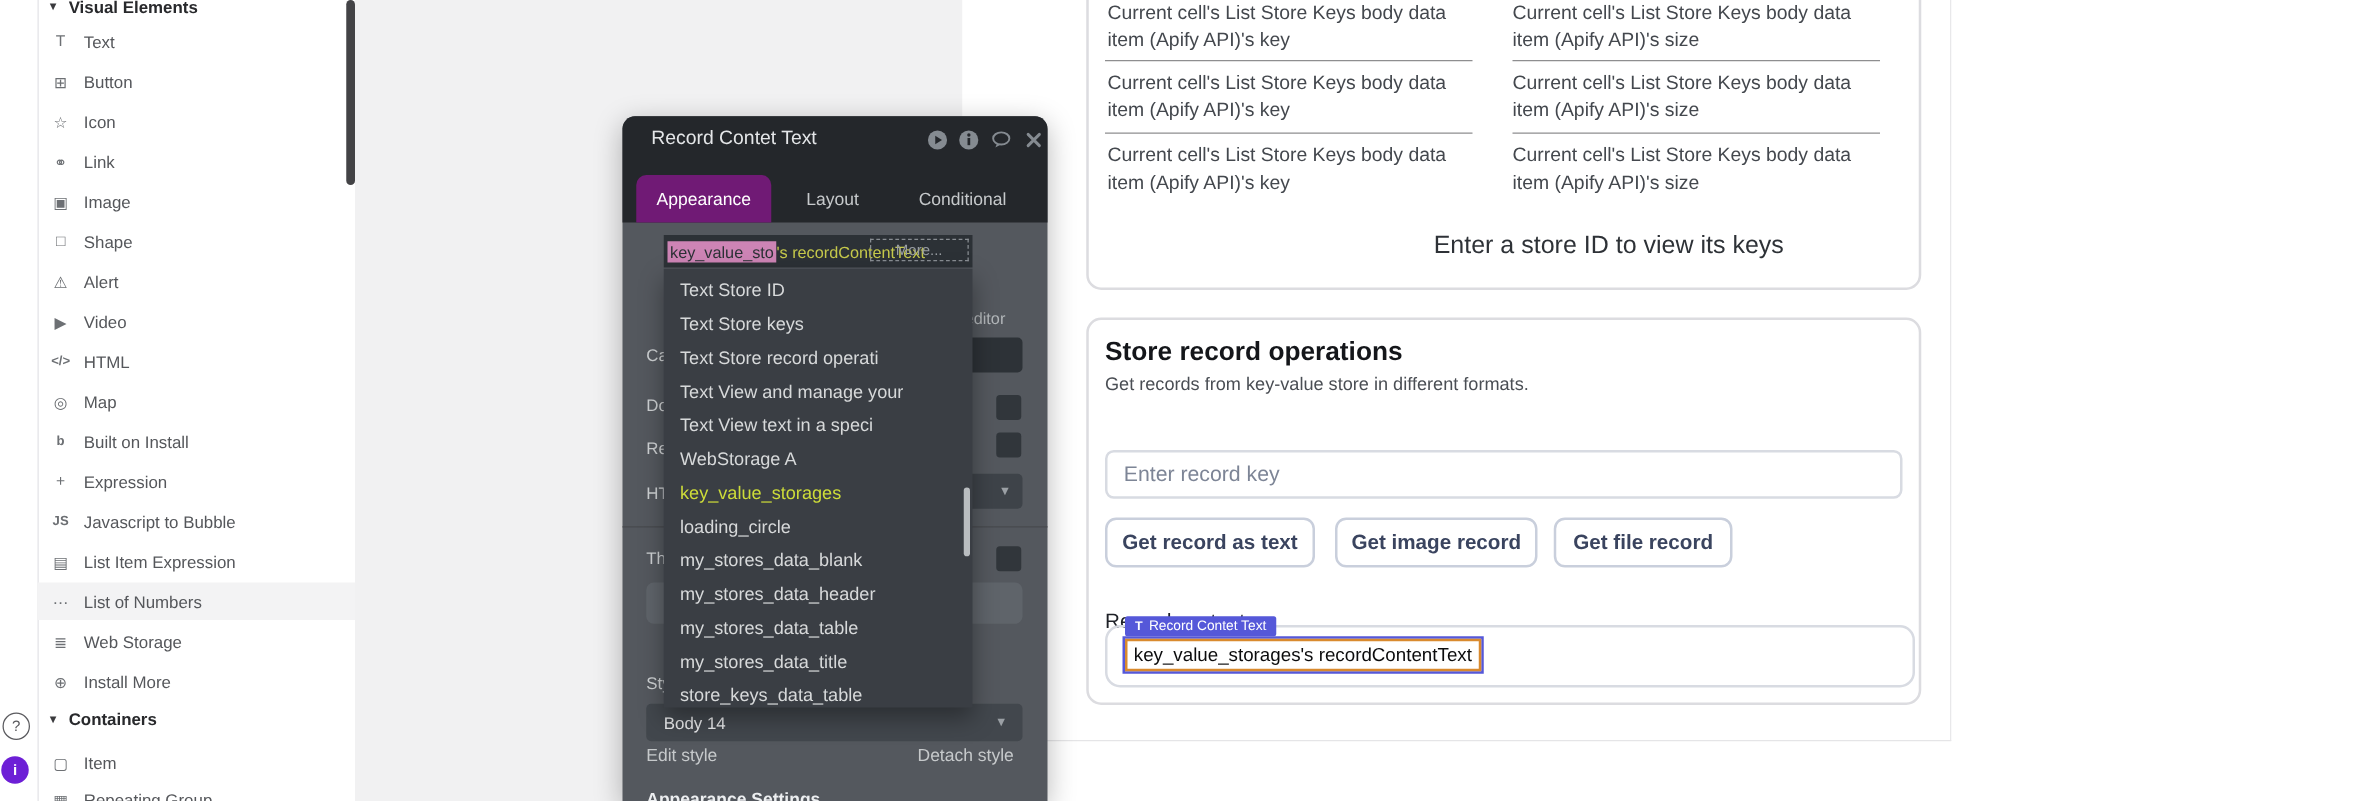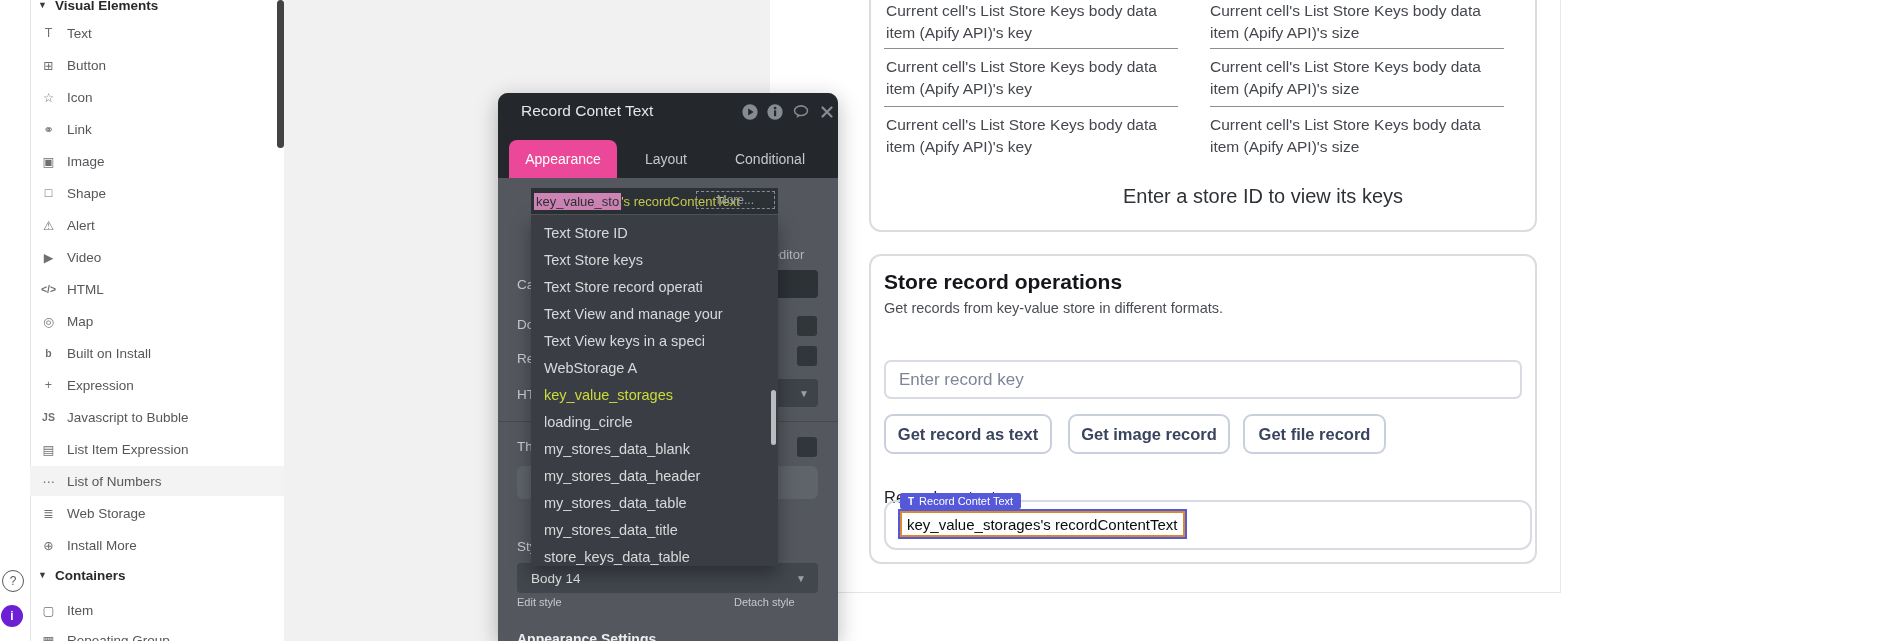--- a/index.html
+++ b/index.html
@@ -54,33 +54,33 @@
           box-sizing:border-box;display:flex;align-items:center;padding:0 5px;font-size:15px;color:#0b0b0c;white-space:nowrap;}
 
   
   .panel{left:498px;top:93px;width:340px;height:548px;background:#54585e;border-radius:10px 10px 0 0;
          box-shadow:0 6px 22px rgba(0,0,0,.28);}
   .panel-head{left:498px;top:93px;width:340px;height:85px;background:#24272b;border-radius:10px 10px 0 0;}
   .panel-title{left:521px;top:102px;font-size:15.5px;color:#e4e6e8;}
   .phicon{top:103px;width:18px;height:18px;cursor:pointer;}
   .tab{top:140px;height:38px;display:flex;align-items:center;justify-content:center;
        font-size:14px;color:#c6c9cb;cursor:pointer;box-sizing:border-box;}
-  .tab.active{background:#ec4899;border-radius:8px 8px 0 0;color:#ffffff;}
+  .tab.active{background:#701a75;border-radius:8px 8px 0 0;color:#ffffff;}
   .f-label{font-size:13.5px;color:#ced1d3;}
   .f-input-dark{background:#2d3237;border-radius:4px;}
   .f-check{width:20px;height:20px;background:#31363b;border-radius:3px;}
   .f-select{background:#3e4349;border-radius:4px;}
   .chev{color:#9ba0a5;font-size:10px;}
   .f-link{font-size:13px;color:#b3b7ba;cursor:pointer;}
   .panel-div{left:498px;top:421px;width:340px;height:1px;background:#47494e;}
   .gray-row{left:517px;top:466px;width:301px;height:33px;background:#5f646a;border-radius:6px;}
   .style-select{left:517px;top:563px;width:301px;height:30px;background:#42474d;border-radius:4px;
                 display:flex;align-items:center;padding:0 12px 0 14px;box-sizing:border-box;
                 color:#e9eaec;font-size:13.5px;cursor:pointer;}
-  .style-links{font-size:11px;color:#c6c9cb;cursor:pointer;text-align:right;}
+  .style-links{font-size:14px;color:#c6c9cb;cursor:pointer;text-align:right;}
   .settings-head{left:517px;top:631px;font-size:14px;font-weight:bold;color:#eceef0;}
 
   
   .expr-row{left:531px;top:188px;width:247px;height:26px;background:#2c3136;display:flex;align-items:center;
             padding-left:3px;box-sizing:border-box;font-size:13px;white-space:nowrap;}
   .expr-sel{background:#cd84b5;color:#2c3136;padding:1px 2px;}
   .expr-rest{color:#c6c94b;}
   .expr-more{position:absolute;right:3px;top:3px;border:1px dashed #888d92;color:#989da2;
              font-size:12px;padding:1px 20px;cursor:pointer;}
   .dropdown{left:531px;top:215px;width:247px;height:351px;background:#3a3e44;
@@ -195,21 +195,21 @@
     <div class="abs kcell" style="left:15px;top:28px;width:296px;">Current cell's List Store Keys body data item (Apify API)'s key</div>
     <div class="abs kcell" style="left:339px;top:28px;width:300px;">Current cell's List Store Keys body data item (Apify API)'s size</div>
     <div class="abs kdiv" style="left:13px;top:76px;width:294px;"></div>
     <div class="abs kdiv" style="left:339px;top:76px;width:294px;"></div>
     <div class="abs kcell" style="left:15px;top:84px;width:296px;">Current cell's List Store Keys body data item (Apify API)'s key</div>
     <div class="abs kcell" style="left:339px;top:84px;width:300px;">Current cell's List Store Keys body data item (Apify API)'s size</div>
     <div class="abs kdiv" style="left:13px;top:134px;width:294px;"></div>
     <div class="abs kdiv" style="left:339px;top:134px;width:294px;"></div>
     <div class="abs kcell" style="left:15px;top:142px;width:296px;">Current cell's List Store Keys body data item (Apify API)'s key</div>
     <div class="abs kcell" style="left:339px;top:142px;width:300px;">Current cell's List Store Keys body data item (Apify API)'s size</div>
-    <div class="abs khint" style="left:0;top:213px;width:784px;">Enter a store ID to view its keys</div>
+    <div class="abs khint" style="left:0;top:213px;width:784px;padding-left:24px;">Enter a store ID to view its keys</div>
   </div>
 
   <div class="abs card" style="left:869px;top:254px;width:668px;height:310px;"></div>
   <div class="abs op-title" style="left:884px;top:270px;">Store record operations</div>
   <div class="abs op-sub" style="left:884px;top:300px;">Get records from key-value store in different formats.</div>
   <div class="abs op-key-label" style="left:884px;top:336px;">Record Key</div>
   <input class="abs op-input" placeholder="Enter record key" style="">
   <div class="abs op-btn" style="left:884px;width:168px;">Get record as text</div>
   <div class="abs op-btn" style="left:1068px;width:162px;">Get image record</div>
   <div class="abs op-btn" style="left:1243px;width:143px;">Get file record</div>
@@ -281,21 +281,21 @@
   <div class="abs expr-row">
     <span class="expr-sel">key_value_sto</span>
     <span class="expr-rest">'s recordContentText</span>
     <span class="expr-more">More...</span>
   </div>
   <div class="abs dropdown">
     <div class="dd-item">Text Store ID</div>
     <div class="dd-item">Text Store keys</div>
     <div class="dd-item">Text Store record operati</div>
     <div class="dd-item">Text View and manage your</div>
-    <div class="dd-item">Text View keys in a speci</div>
+    <div class="dd-item">Text View text in a speci</div>
     <div class="dd-item">WebStorage A</div>
     <div class="dd-item accent">key_value_storages</div>
     <div class="dd-item">loading_circle</div>
     <div class="dd-item">my_stores_data_blank</div>
     <div class="dd-item">my_stores_data_header</div>
     <div class="dd-item">my_stores_data_table</div>
     <div class="dd-item">my_stores_data_title</div>
     <div class="dd-item">store_keys_data_table</div>
     <div class="dd-scroll"></div>
   </div>

